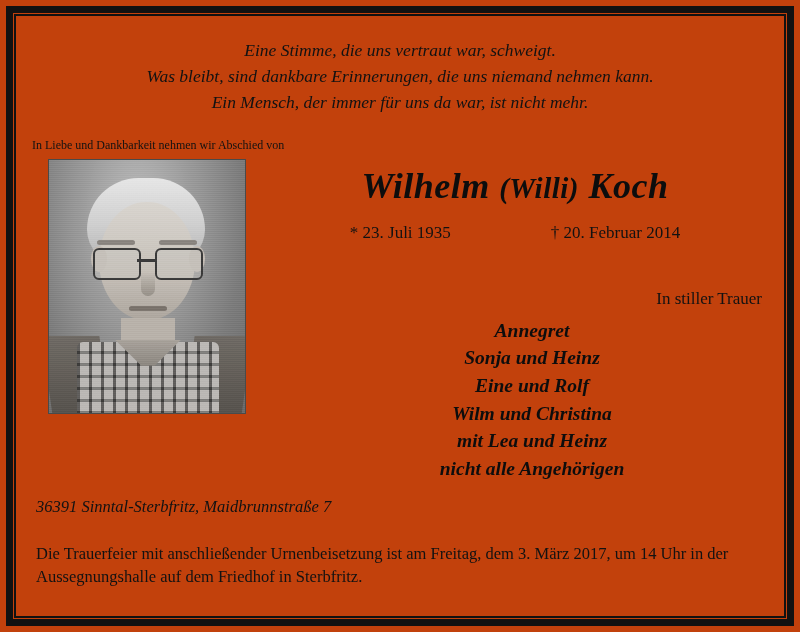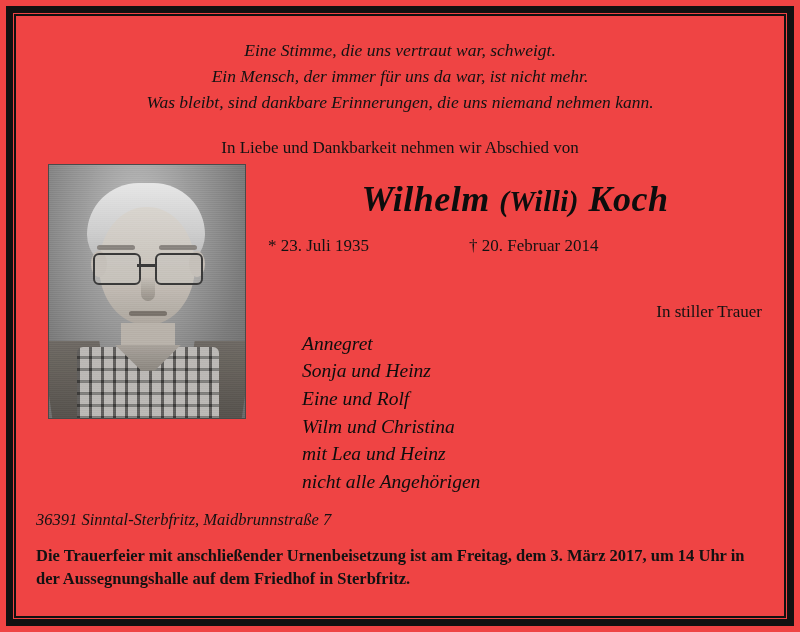--- a/index.html
+++ b/index.html
@@ -13,21 +13,21 @@
     font-family: "Liberation Serif", serif;
     color: #111111;
     overflow: hidden;
   }
 
   .obituary {
     position: relative;
     width: 800px;
     height: 632px;
     box-sizing: border-box;
-    background: #ef4444;
+    background: #c2410c;
   }
 
   
   .frame-outer {
     position: absolute;
     left: 6px;
     top: 6px;
     right: 6px;
     bottom: 6px;
     border: 7px solid #111111;
@@ -61,22 +61,22 @@
     font-size: 17.5px;
     line-height: 1.48;
     margin-top: 10px;
     color: #121212;
   }
   .verse div {
     white-space: nowrap;
   }
 
   .intro {
-    text-align: center;
-    font-size: 17px;
+    text-align: left;
+    font-size: 12px;
     margin-top: 22px;
     color: #121212;
   }
 
   .body-row {
     display: flex;
     align-items: flex-start;
     margin-top: 6px;
   }
 
@@ -236,87 +236,87 @@
     padding-left: 6px;
     padding-right: 6px;
     text-align: center;
   }
 
   .name {
     font-size: 36px;
     font-weight: bold;
     font-style: italic;
     letter-spacing: 0.5px;
-    margin-top: 14px;
+    margin-top: 6px;
     color: #0d0d0d;
     white-space: nowrap;
   }
   .name .nick {
     font-size: 29px;
   }
 
   .dates {
     display: flex;
+    justify-content: center;
     gap: 100px;
     font-size: 17px;
     margin-top: 16px;
     color: #121212;
   }
 
   .mourning-label {
     font-size: 17px;
     margin-top: 46px;
     text-align: right;
     padding-left: 34px;
     color: #121212;
   }
 
   .survivors {
     margin-top: 8px;
-    text-align: left;
+    text-align: center;
     padding-left: 34px;
     font-size: 19.5px;
-    font-weight: normal;
+    font-weight: bold;
     font-style: italic;
     line-height: 1.42;
     color: #0d0d0d;
   }
 
   .address {
     margin-top: 14px;
     font-size: 16.5px;
     padding-left: 4px;
     color: #121212;
     font-style: italic;
   }
 
   .service {
-    margin-top: 14px;
+    margin-top: 25px;
     font-size: 16.5px;
     line-height: 1.42;
     padding-left: 4px;
     padding-right: 4px;
     color: #121212;
-    font-weight: bold;
   }
 </style>
 </head>
 <body>
 
 <div class="obituary">
 
   <div class="frame-outer"></div>
   <div class="frame-inner"></div>
 
   <div class="content">
 
     <div class="verse">
       <div>Eine Stimme, die uns vertraut war, schweigt.</div>
+      <div>Was bleibt, sind dankbare Erinnerungen, die uns niemand nehmen kann.</div>
       <div>Ein Mensch, der immer für uns da war, ist nicht mehr.</div>
-      <div>Was bleibt, sind dankbare Erinnerungen, die uns niemand nehmen kann.</div>
     </div>
 
     <div class="intro">In Liebe und Dankbarkeit nehmen wir Abschied von</div>
 
     <div class="body-row">
 
       <div class="portrait-col">
         <div class="portrait">
           <div class="bg"></div>
           <div class="hair"></div>

